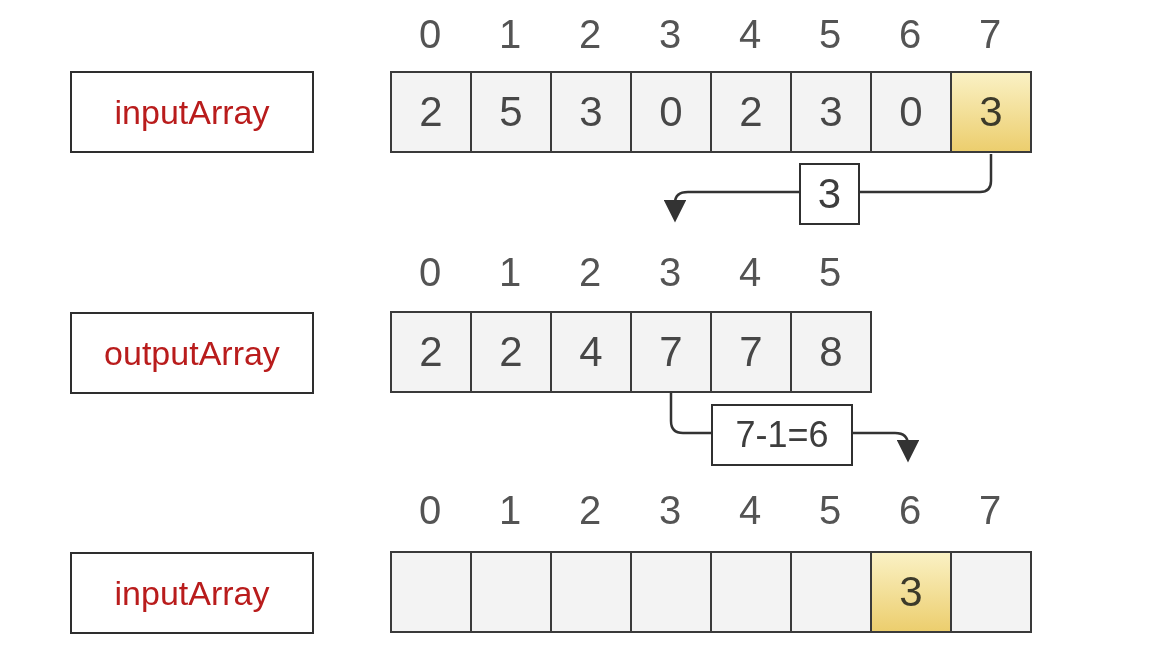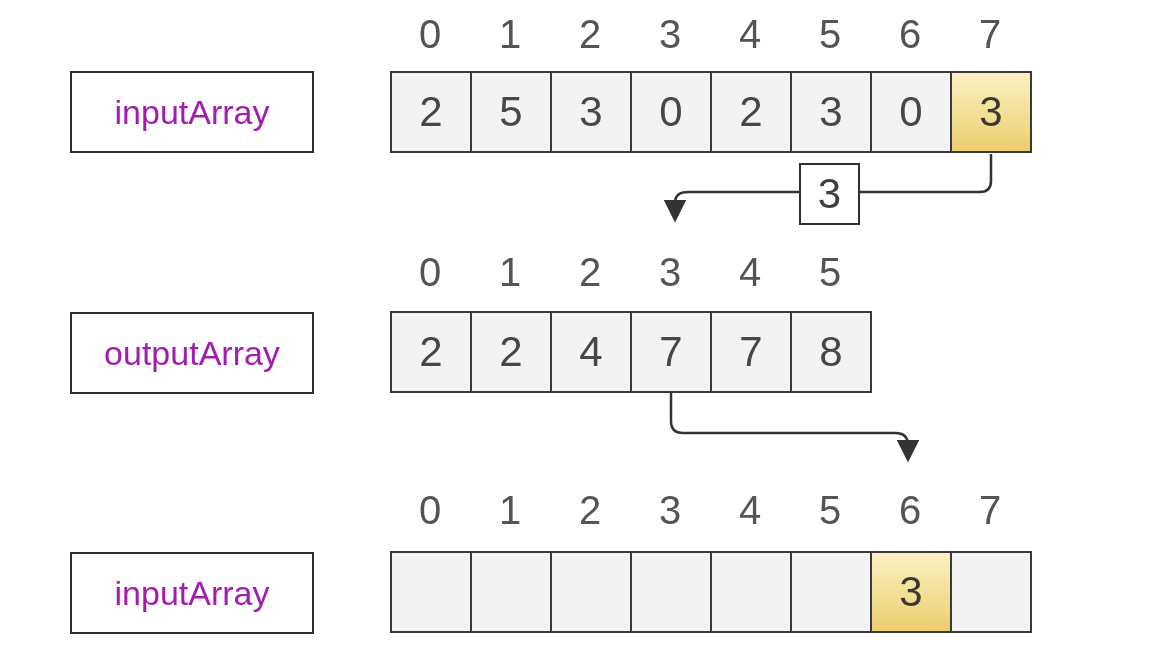--- a/index.html
+++ b/index.html
@@ -22,21 +22,21 @@
     overflow:hidden;
   }
   .arrow-layer { position:absolute; left:0; top:0; width:1168px; height:662px; pointer-events:none; }
   .arrow-path { stroke:var(--arrow); stroke-width:2.5; fill:none; }
   .arrow-head { fill:var(--arrow); }
 
   .name-box {
     position:absolute; left:70px; width:244px; height:82px;
     border:2.5px solid #2e2e2e; background:#ffffff;
     display:flex; align-items:center; justify-content:center;
-    font-size:34px; color:#a21caf;
+    font-size:34px; color:#b91c1c;
   }
   .row-indices { position:absolute; left:390px; display:flex; }
   .idx {
     width:80px; text-align:center;
     font-size:40px; line-height:44px; color:var(--index-text);
   }
   .row-cells { position:absolute; left:390px; display:flex; }
   .cell {
     width:82px; height:82px; margin-left:-2px;
     border:2px solid var(--cell-border); background:var(--cell-bg);
@@ -111,20 +111,23 @@
   </div>
   <div class="row-cells" style="top:311px">
     <div class="cell">2</div>
     <div class="cell">2</div>
     <div class="cell">4</div>
     <div class="cell">7</div>
     <div class="cell">7</div>
     <div class="cell">8</div>
   </div>
 
+  <div class="ann-box ann-2">
+    <span>7-1=6</span>
+  </div>
 
   <div class="name-box" style="top:552px">
     <span>inputArray</span>
   </div>
   <div class="row-indices" style="top:488px">
     <div class="idx">0</div>
     <div class="idx">1</div>
     <div class="idx">2</div>
     <div class="idx">3</div>
     <div class="idx">4</div>

